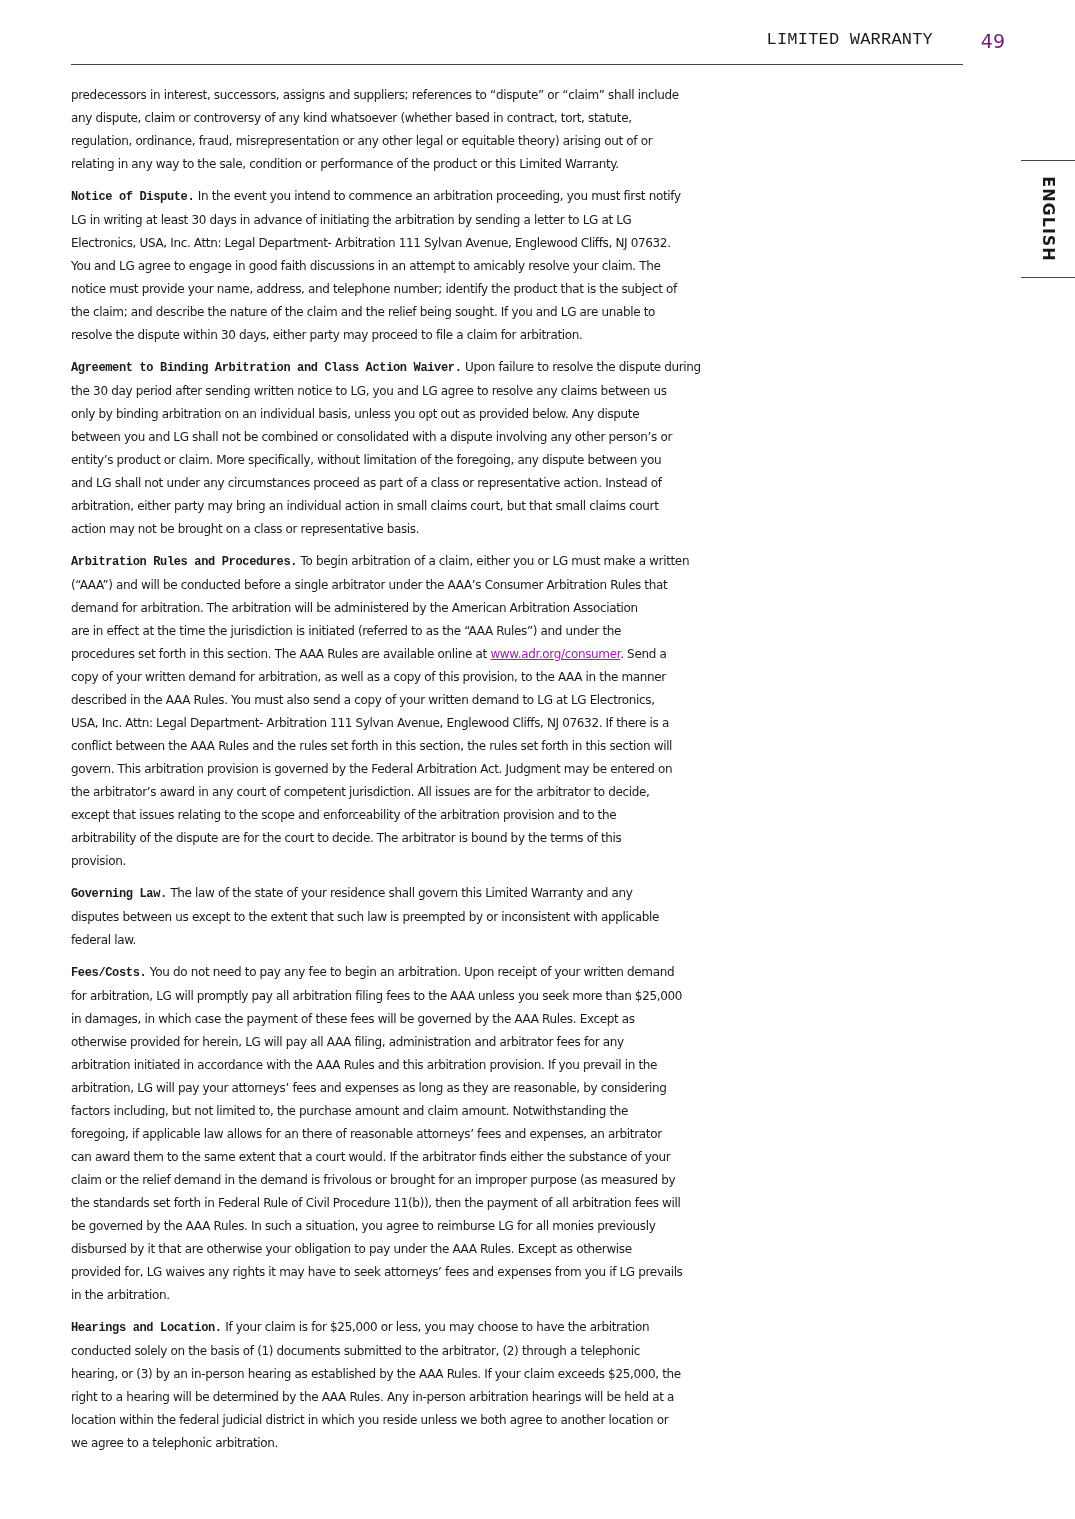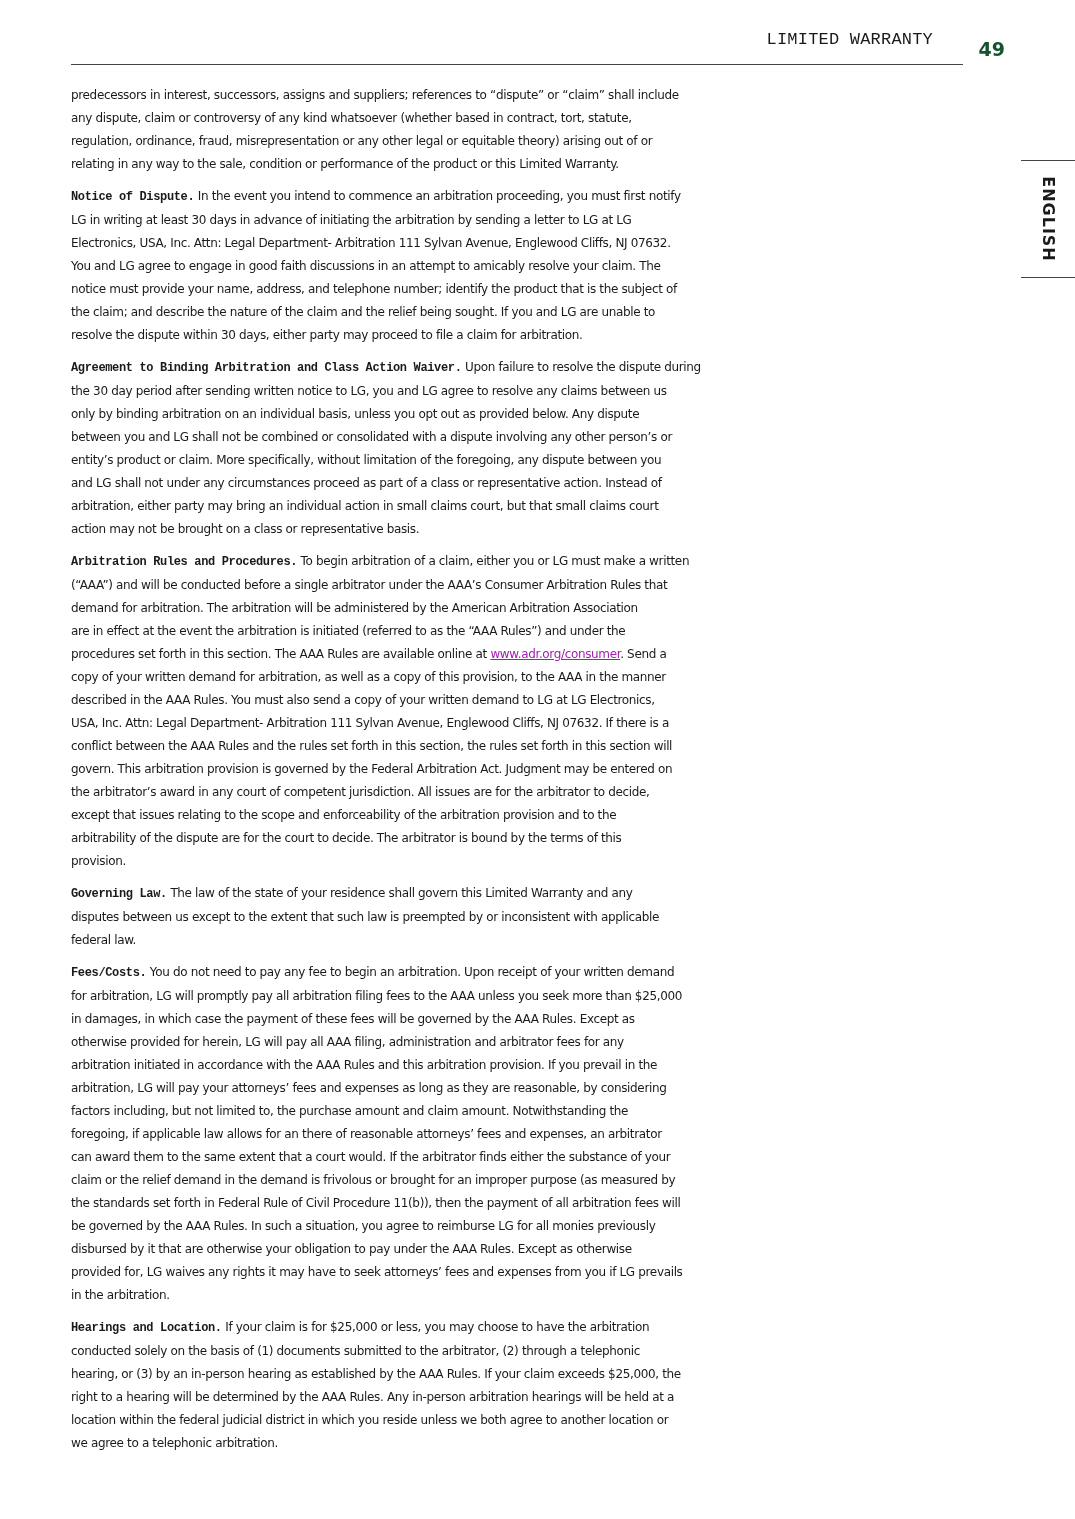--- a/index.html
+++ b/index.html
@@ -8,21 +8,21 @@
       font-family: "DejaVu Sans", sans-serif; color: #1a1a1a;
     }
     .header {
       position: absolute; left: 0; top: 30px; width: 1005px; height: 30px;
     }
     .header-title {
       position: absolute; right: 72px; top: 0; font-size: 17px; letter-spacing: 0.2px;
       font-family: Liberation Mono, monospace; color: #1a1a1a; font-weight: normal;
     }
     .page-number {
-      position: absolute; right: 0; top: 8px; font-size: 19px; font-weight: bold; color: #14532d;
+      position: absolute; right: 0; top: 0; font-size: 19px; font-weight: normal; color: #701a75;
     }
     .header-rule {
       position: absolute; left: 71px; top: 64px; width: 892px; height: 1px; background: #444;
     }
     .side-tab {
       position: absolute; left: 1021px; top: 160px; width: 54px; height: 116px;
       border-top: 1px solid #444; border-bottom: 1px solid #444;
     }
     .side-tab-label {
       position: absolute; left: 50%; top: 50%;
@@ -78,21 +78,21 @@
     <span class="line">entity’s product or claim. More specifically, without limitation of the foregoing, any dispute between you</span>
     <span class="line">and LG shall not under any circumstances proceed as part of a class or representative action. Instead of</span>
     <span class="line">arbitration, either party may bring an individual action in small claims court, but that small claims court</span>
     <span class="line">action may not be brought on a class or representative basis.</span>
   </p>
 
   <p class="para">
     <span class="line"><span class="heading">Arbitration Rules and Procedures.</span><span> To begin arbitration of a claim, either you or LG must make a written</span></span>
     <span class="line">(“AAA”) and will be conducted before a single arbitrator under the AAA’s Consumer Arbitration Rules that</span>
     <span class="line">demand for arbitration. The arbitration will be administered by the American Arbitration Association</span>
-    <span class="line">are in effect at the event the arbitration is initiated (referred to as the “AAA Rules”) and under the</span>
+    <span class="line">are in effect at the time the jurisdiction is initiated (referred to as the “AAA Rules”) and under the</span>
     <span class="line"><span>procedures set forth in this section. The AAA Rules are available online at </span><a class="link">www.adr.org/consumer</a><span>. Send a</span></span>
     <span class="line">copy of your written demand for arbitration, as well as a copy of this provision, to the AAA in the manner</span>
     <span class="line">described in the AAA Rules. You must also send a copy of your written demand to LG at LG Electronics,</span>
     <span class="line">USA, Inc. Attn: Legal Department- Arbitration 111 Sylvan Avenue, Englewood Cliffs, NJ 07632. If there is a</span>
     <span class="line">conflict between the AAA Rules and the rules set forth in this section, the rules set forth in this section will</span>
     <span class="line">govern. This arbitration provision is governed by the Federal Arbitration Act. Judgment may be entered on</span>
     <span class="line">the arbitrator’s award in any court of competent jurisdiction. All issues are for the arbitrator to decide,</span>
     <span class="line">except that issues relating to the scope and enforceability of the arbitration provision and to the</span>
     <span class="line">arbitrability of the dispute are for the court to decide. The arbitrator is bound by the terms of this</span>
     <span class="line">provision.</span>

